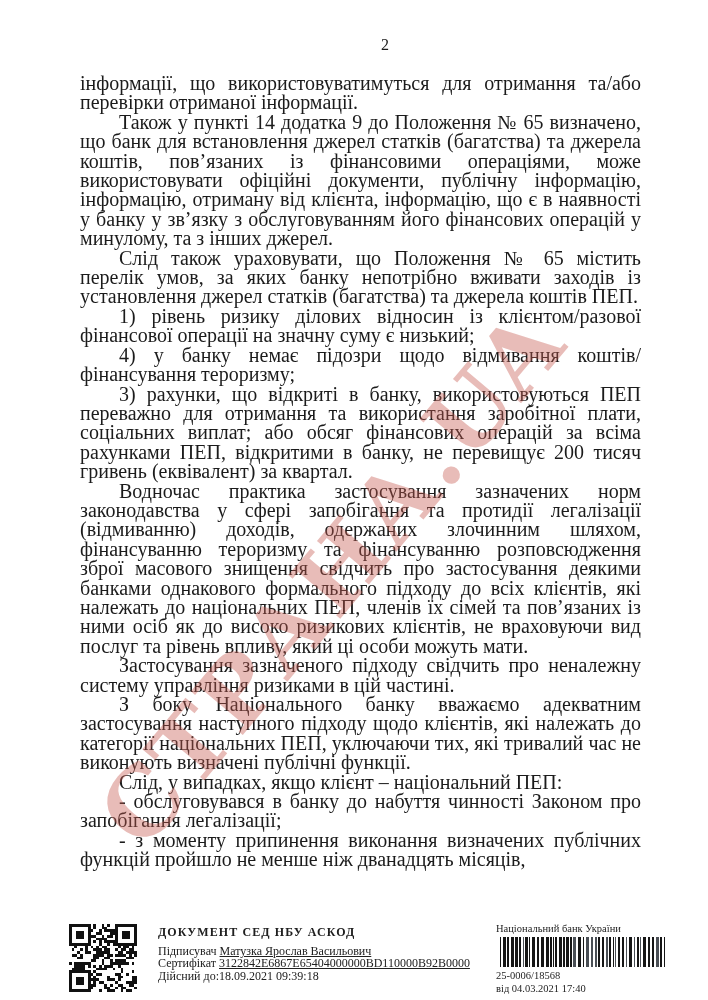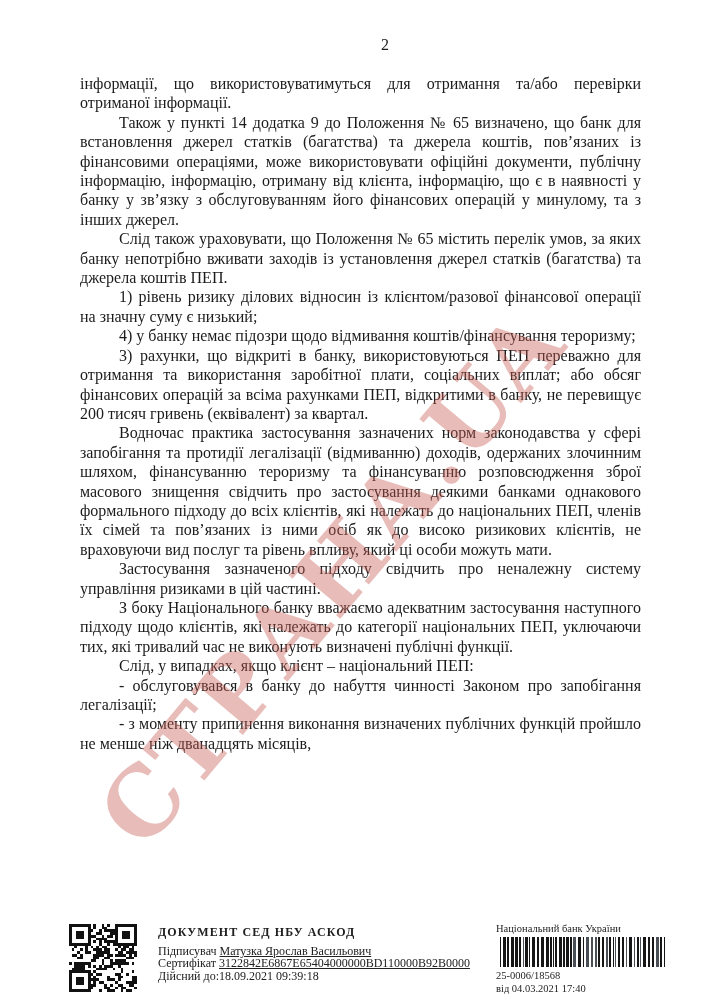--- a/index.html
+++ b/index.html
@@ -12,21 +12,21 @@
     overflow:hidden;
   }
   .page-number{
     position:absolute;
     top:36px;left:381px;
     font-size:16px;
   }
   .doc-body{
     position:absolute;
     left:80px;top:74px;width:561px;
-    font-size:16px;
+    font-size:20px;
     line-height:19.4px;
     text-align:justify;
   }
   .doc-body p.para{margin:0;text-indent:39px;}
   .doc-body p.para.no-indent{text-indent:0;}
   .watermark{
     position:absolute;
     left:332px;top:578px;
     transform:translate(-50%,-50%) rotate(-50deg);
     font-family:"DejaVu Serif", serif;

